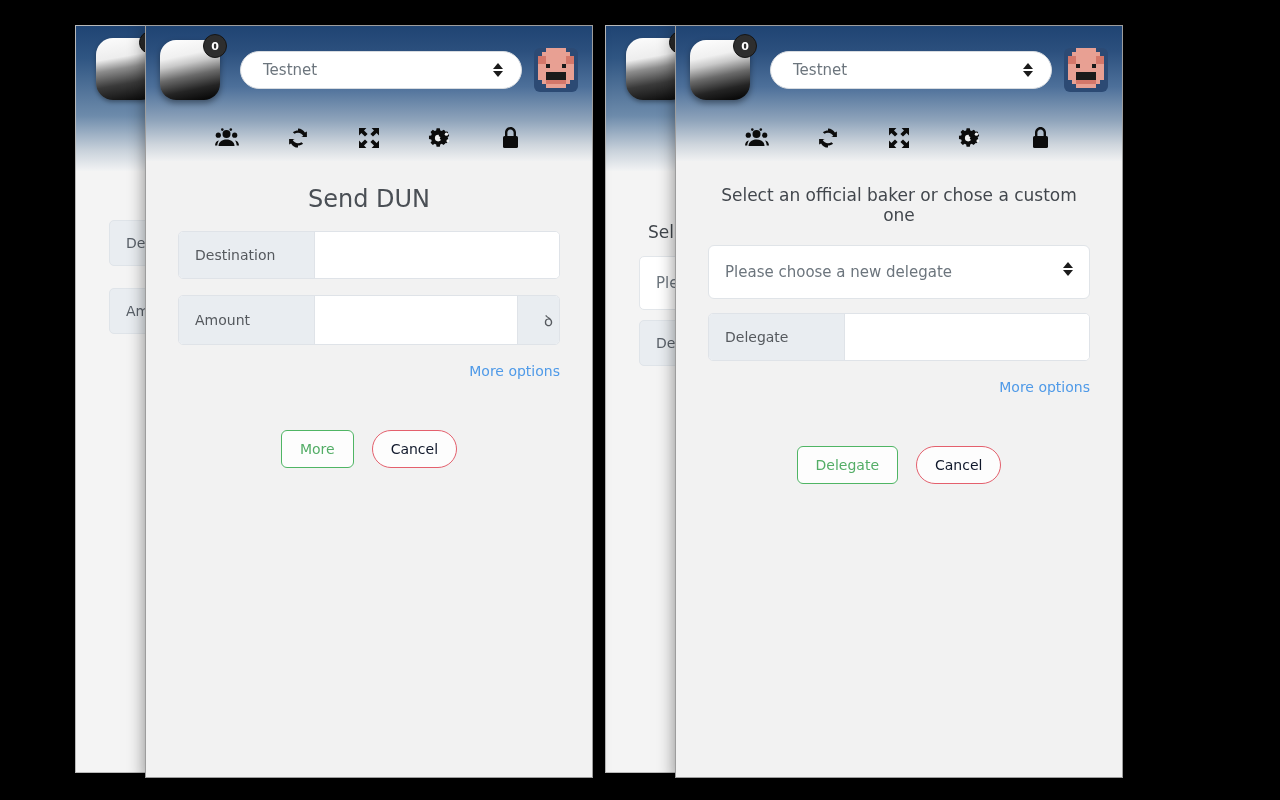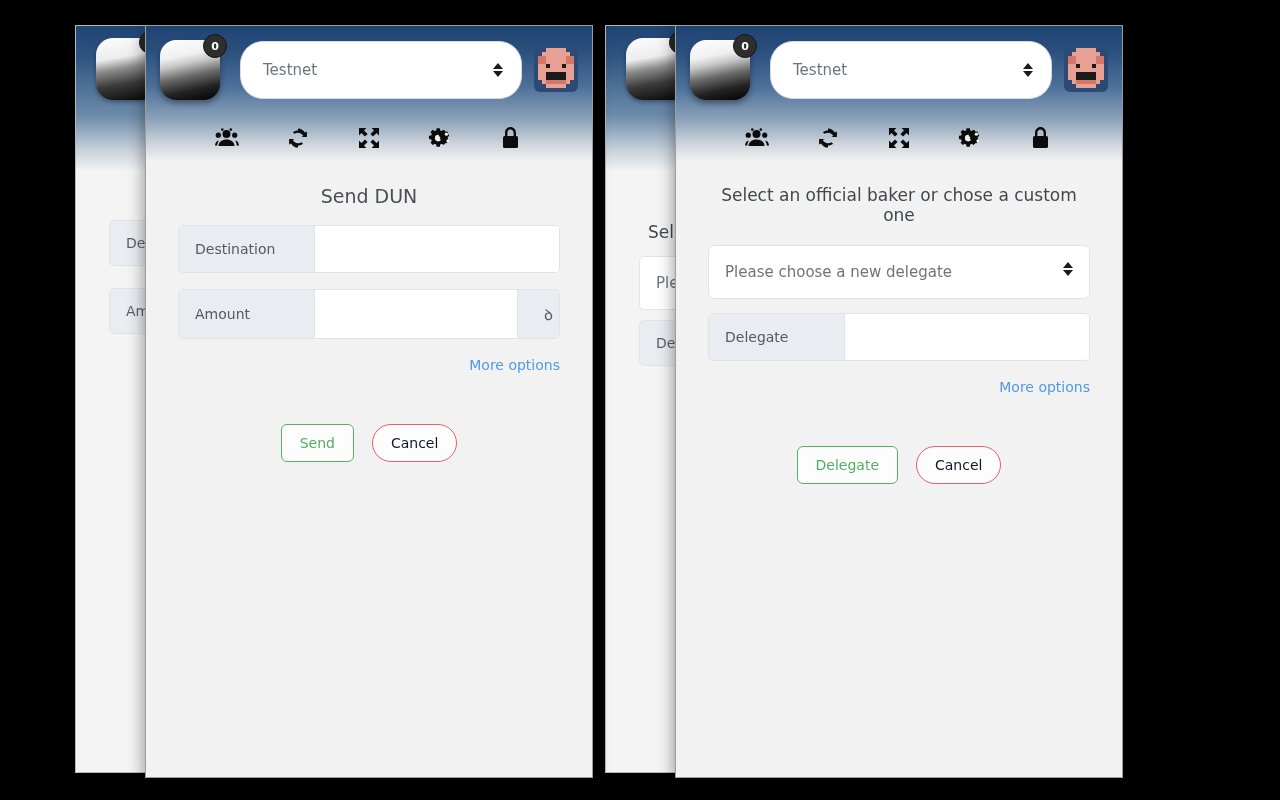--- a/index.html
+++ b/index.html
@@ -90,21 +90,21 @@
     position: absolute; top: -6px; right: -7px;
     width: 24px; height: 24px; border-radius: 50%;
     background: #2e2e2e; border: 1px solid #151515;
     color: #fff; font-size: 11px; font-weight: bold;
     display: flex; align-items: center; justify-content: center;
     line-height: 1;
   }
   .net-select {
     flex: 1 1 auto;
     position: relative;
-    height: 58px;
+    height: 38px;
     background: #fff;
     border: 1px solid #d7dbe0;
     border-radius: 23px;
     display: flex; align-items: center;
     padding: 0 38px 0 22px;
     margin: 0 12px;
     cursor: pointer;
   }
   .net-select .net-label { font-size: 15px; color: #6c757d; }
   .net-select .spinner {
@@ -140,21 +140,21 @@
   .tb-btn svg { display: block; fill: #0c0c0c; }
 
   .win-body {
     position: relative;
     background: #f2f2f2;
     padding: 24px 32px 0;
     height: calc(100% - 135px);
   }
   .title {
     text-align: center;
-    font-size: 19px;
+    font-size: 24px;
     color: #4a4f55;
     font-weight: normal;
     margin: 0 0 16px;
   }
   .subtitle {
     text-align: center;
     font-size: 17px;
     color: #42474d;
     margin: 0 0 20px;
   }
@@ -377,21 +377,21 @@
         <div class="prepend">Amount</div>
         <input class="field" type="text" value="" style="">
         <div class="append">ꝺ</div>
       </div>
 
       <div class="more-row">
         <a class="more-link">More options</a>
       </div>
 
       <div class="btn-row">
-        <button class="btn primary">Send</button>
+        <button class="btn primary">More</button>
         <button class="btn danger">Cancel</button>
       </div>
     </div>
   </div>
 
   <div class="window" style="left:675px; top:25px; width:448px; height:753px;">
 
     <div class="win-header">
       <div class="header-top">
         <div class="logo-wrap">

